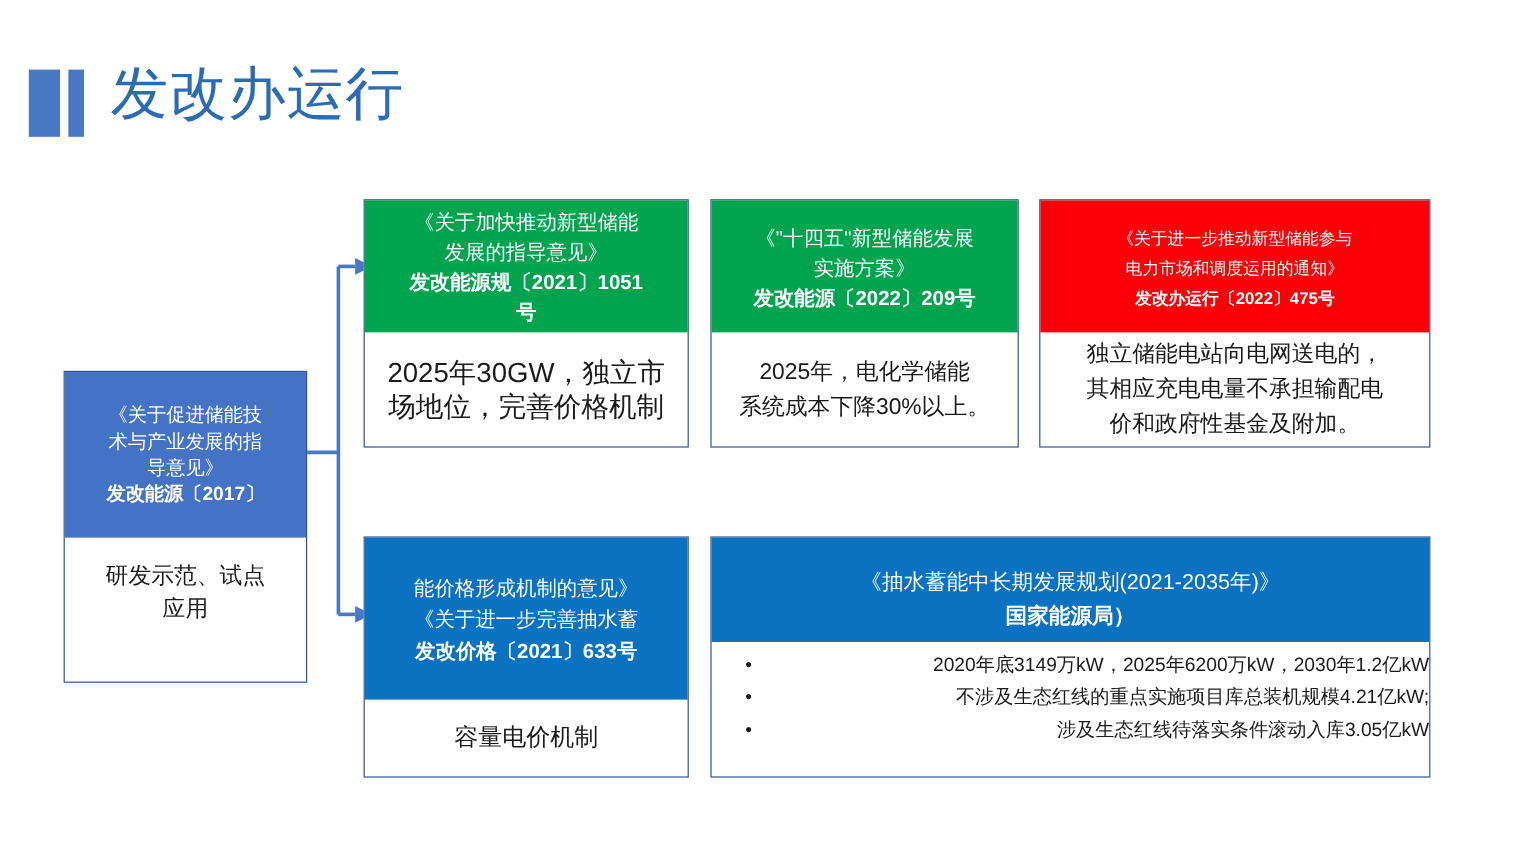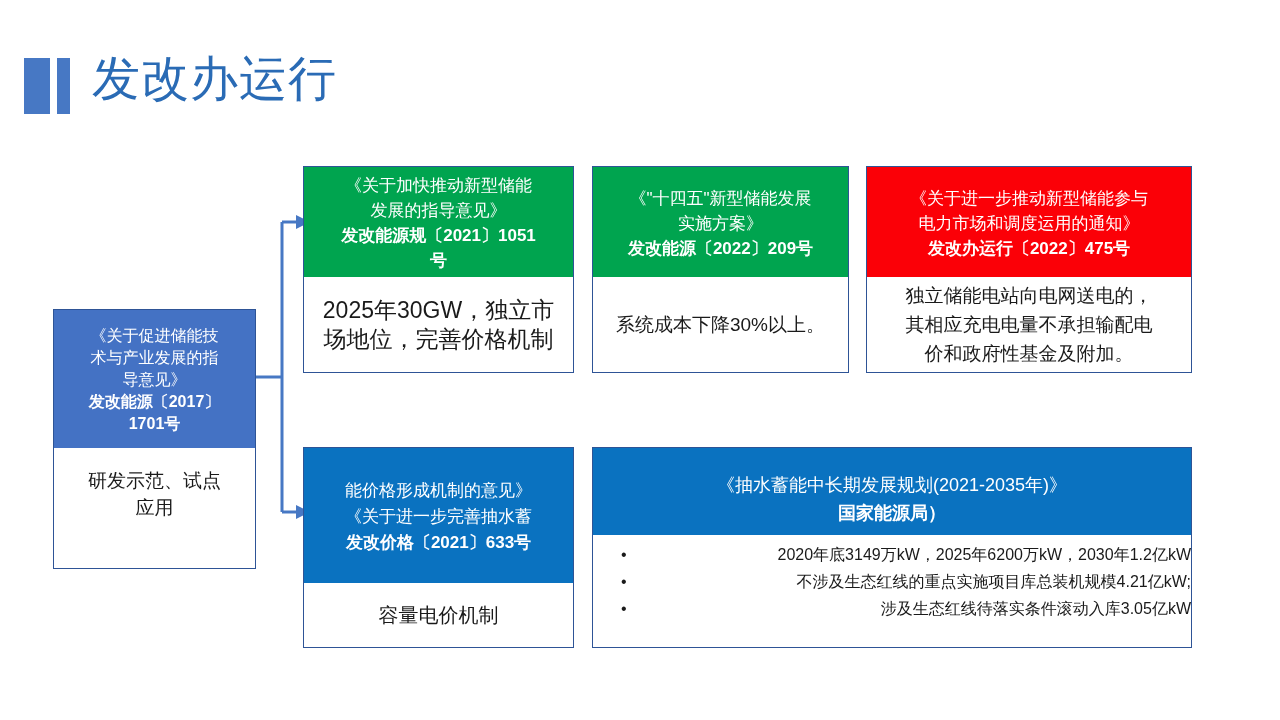--- a/index.html
+++ b/index.html
@@ -152,21 +152,21 @@
 
   #card-red {
     left: 866px;
     top: 166px;
     width: 326px;
     height: 207px;
   }
   #card-red .card-head {
     height: 110px;
     background: #fb0007;
-    font-size: 17px;
+    font-size: 14px;
     line-height: 25px;
     padding: 2px 6px 0;
   }
   #card-red .card-body {
     height: 95px;
     font-size: 19px;
     line-height: 29px;
     padding: 0 6px;
   }
 
@@ -265,21 +265,20 @@
   <path d="M 32 362 L 46 362" stroke="#4778c4" stroke-width="3" fill="none"></path>
   <polygon points="46,355 60,362 46,369" fill="#4778c4"></polygon>
 </svg>
 
 <div class="card" id="card-root">
   <div class="card-head">
     <span class="line">《关于促进储能技</span>
     <span class="line">术与产业发展的指</span>
     <span class="line">导意见》</span>
     <span class="line bold">发改能源〔2017〕</span>
-    <span class="line bold">1701号</span>
   </div>
   <div class="card-body">
     <span class="line">研发示范、试点</span>
     <span class="line">应用</span>
   </div>
 </div>
 
 <div class="card" id="card-green-1">
   <div class="card-head">
     <span class="line">《关于加快推动新型储能</span>
@@ -293,20 +292,21 @@
   </div>
 </div>
 
 <div class="card" id="card-green-2">
   <div class="card-head">
     <span class="line">《"十四五"新型储能发展</span>
     <span class="line">实施方案》</span>
     <span class="line bold">发改能源〔2022〕209号</span>
   </div>
   <div class="card-body">
+    <span class="line">2025年，电化学储能</span>
     <span class="line">系统成本下降30%以上。</span>
   </div>
 </div>
 
 <div class="card" id="card-red">
   <div class="card-head">
     <span class="line">《关于进一步推动新型储能参与</span>
     <span class="line">电力市场和调度运用的通知》</span>
     <span class="line bold">发改办运行〔2022〕475号</span>
   </div>

